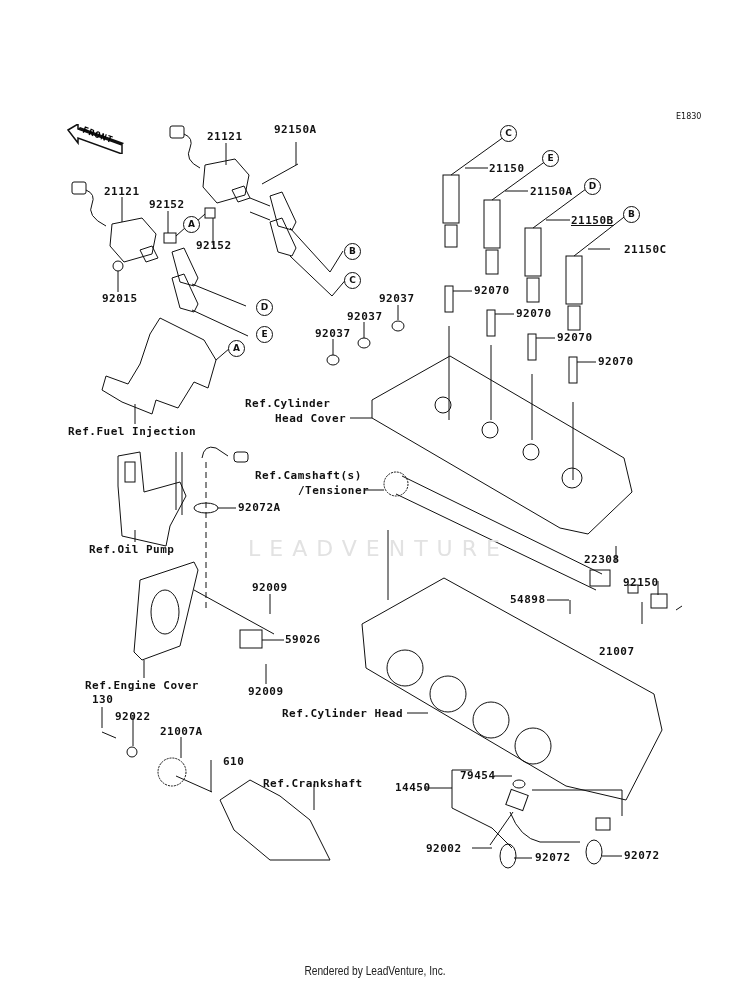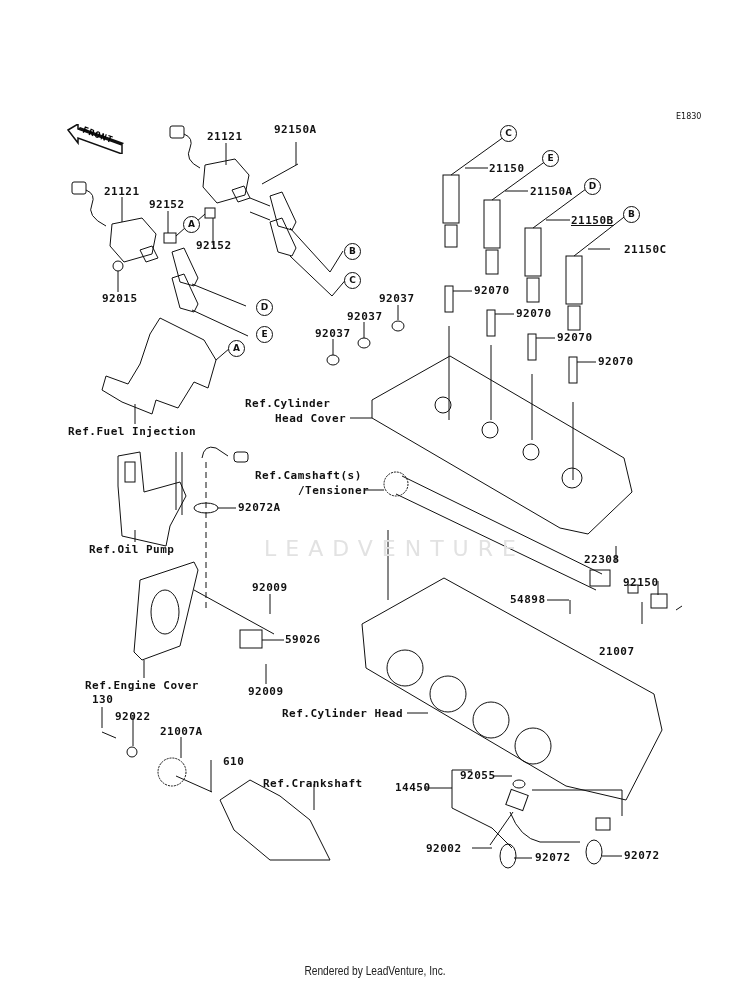--- a/index.html
+++ b/index.html
@@ -1,21 +1,21 @@
 <!DOCTYPE html>
 <html><head>
 <meta charset="utf-8">
 <style>
   html, body { margin:0; padding:0; background:#ffffff; }
   body { width:750px; height:981px; position:relative; overflow:hidden; font-family:"DejaVu Sans Mono", monospace; }
   #diagram { position:absolute; left:0; top:0; width:750px; height:981px; }
   .lbl { position:absolute; font-family:"DejaVu Sans Mono", monospace; font-size:11px; font-weight:bold; color:#111; white-space:nowrap; line-height:12px; letter-spacing:0.5px; }
   .code { position:absolute; font-family:"DejaVu Sans", sans-serif; font-size:8px; color:#111; }
   .footer { position:absolute; left:0; width:750px; top:964px; text-align:center; font-family:"Liberation Sans", sans-serif; font-size:12px; color:#222; transform:scaleX(0.85); }
-  .watermark { position:absolute; left:248px; top:536px; font-family:"DejaVu Sans", sans-serif; font-size:22px; letter-spacing:9px; color:#e2e2e2; font-weight:normal;margin-left:16px; }
+  .watermark { position:absolute; left:248px; top:536px; font-family:"DejaVu Sans", sans-serif; font-size:22px; letter-spacing:9px; color:#e2e2e2; font-weight:normal; }
   .callout { position:absolute; width:15px; height:15px; border:1px solid #111; border-radius:50%; font-family:"DejaVu Sans", sans-serif; font-size:9px; font-weight:bold; text-align:center; line-height:15px; background:#fff; color:#111; }
   .front { position:absolute; left:64px; top:124px; width:62px; height:30px; }
 </style>
 </head>
 <body>
 
 <div id="diagram">
 
   <svg width="750" height="981" style="position:absolute;left:0;top:0" fill="none" stroke="#111" stroke-width="1">
 
@@ -244,21 +244,21 @@
   <div class="lbl" style="left:285px;top:634px;">59026</div>
   <div class="lbl" style="left:92px;top:694px;">130</div>
   <div class="lbl" style="left:115px;top:711px;">92022</div>
   <div class="lbl" style="left:160px;top:726px;">21007A</div>
   <div class="lbl" style="left:201px;top:756px;margin-left:22px;">610</div>
   <div class="lbl" style="left:584px;top:554px;">22308</div>
   <div class="lbl" style="left:623px;top:577px;">92150</div>
   <div class="lbl" style="left:510px;top:594px;">54898</div>
   <div class="lbl" style="left:599px;top:636px;margin-top:10px;">21007</div>
   <div class="lbl" style="left:395px;top:782px;">14450</div>
-  <div class="lbl" style="left:460px;top:770px;">92055</div>
+  <div class="lbl" style="left:460px;top:770px;">79454</div>
   <div class="lbl" style="left:426px;top:843px;">92002</div>
   <div class="lbl" style="left:535px;top:852px;">92072</div>
   <div class="lbl" style="left:624px;top:850px;">92072</div>
 
   <div class="lbl" style="left:68px;top:426px;">Ref.Fuel Injection</div>
   <div class="lbl" style="left:89px;top:544px;">Ref.Oil Pump</div>
   <div class="lbl" style="left:245px;top:398px;">Ref.Cylinder</div>
   <div class="lbl" style="left:275px;top:413px;">Head Cover</div>
   <div class="lbl" style="left:255px;top:470px;">Ref.Camshaft(s)</div>
   <div class="lbl" style="left:298px;top:485px;">/Tensioner</div>

